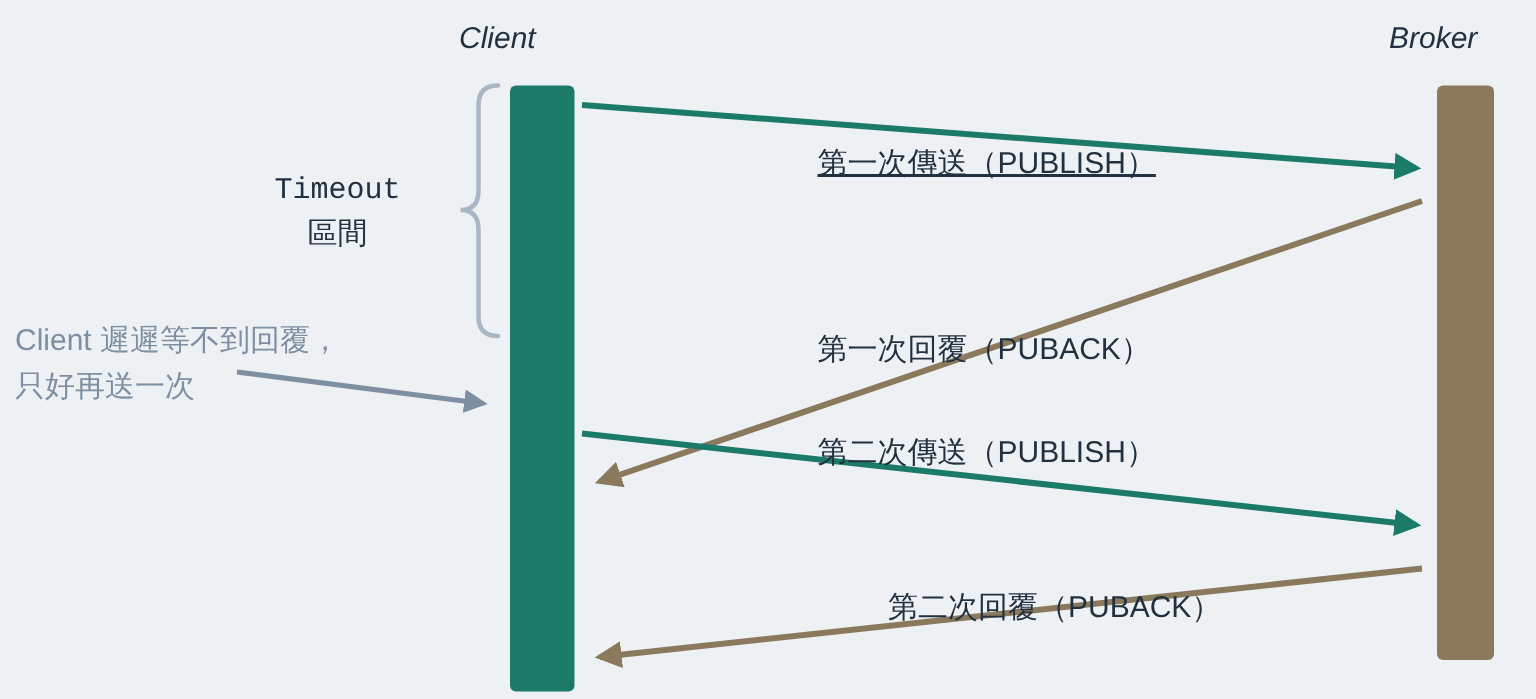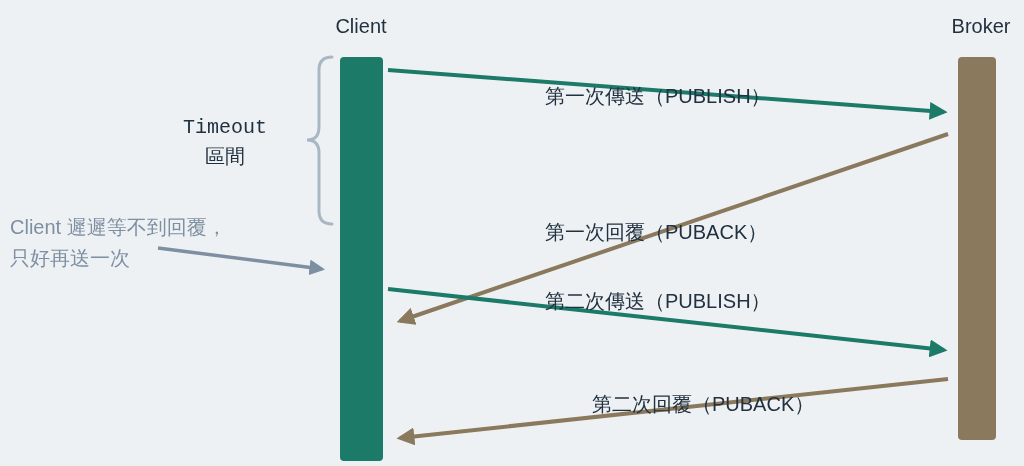--- a/index.html
+++ b/index.html
@@ -18,25 +18,26 @@
   }
   .stage{
     position:relative;
     width:1024px;height:466px;
     background:var(--bg);
     overflow:hidden;
   }
   .lifeline-label{
     position:absolute;
     width:110px;
-    text-align:center;
+    text-align:left;
     font-size:20px;
     font-weight:500;
     color:var(--ink);
     top:15px;
+    font-style:italic;
   }
   .lifeline-label.client{left:306px;}
   .lifeline-label.broker{left:926px;}
   .bar{
     position:absolute;
     border-radius:4px;
   }
   .bar.client{
     left:340px;top:57px;width:43px;height:404px;
     background:var(--client);
@@ -52,21 +53,21 @@
     pointer-events:none;
   }
   .msg-label{
     position:absolute;
     left:545px;
     font-size:20px;
     font-weight:500;
     color:var(--ink);
     white-space:nowrap;
   }
-  .msg-label.m0{top:83px;}
+  .msg-label.m0{top:95px;text-decoration:underline;}
   .msg-label.m1{top:219px;}
   .msg-label.m2{top:288px;text-align:right;}
   .msg-label.m3{top:391px;margin-left:47px;}
   .timeout-label{
     position:absolute;
     left:168px;top:113px;width:114px;
     text-align:center;
     font-size:20px;
     font-weight:500;
     line-height:30px;

